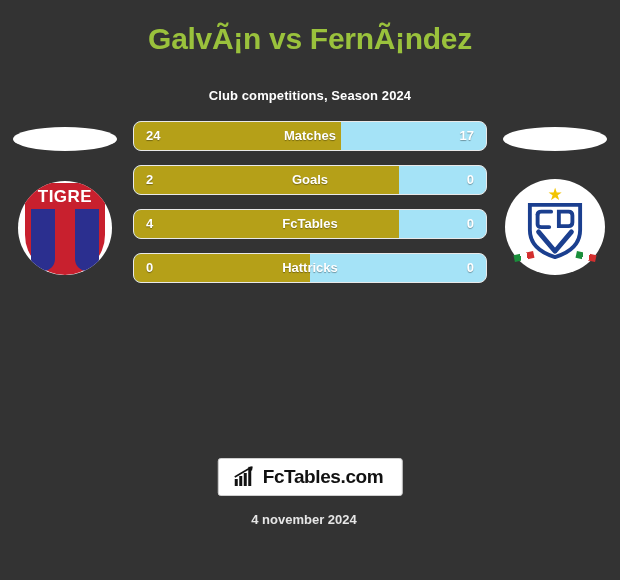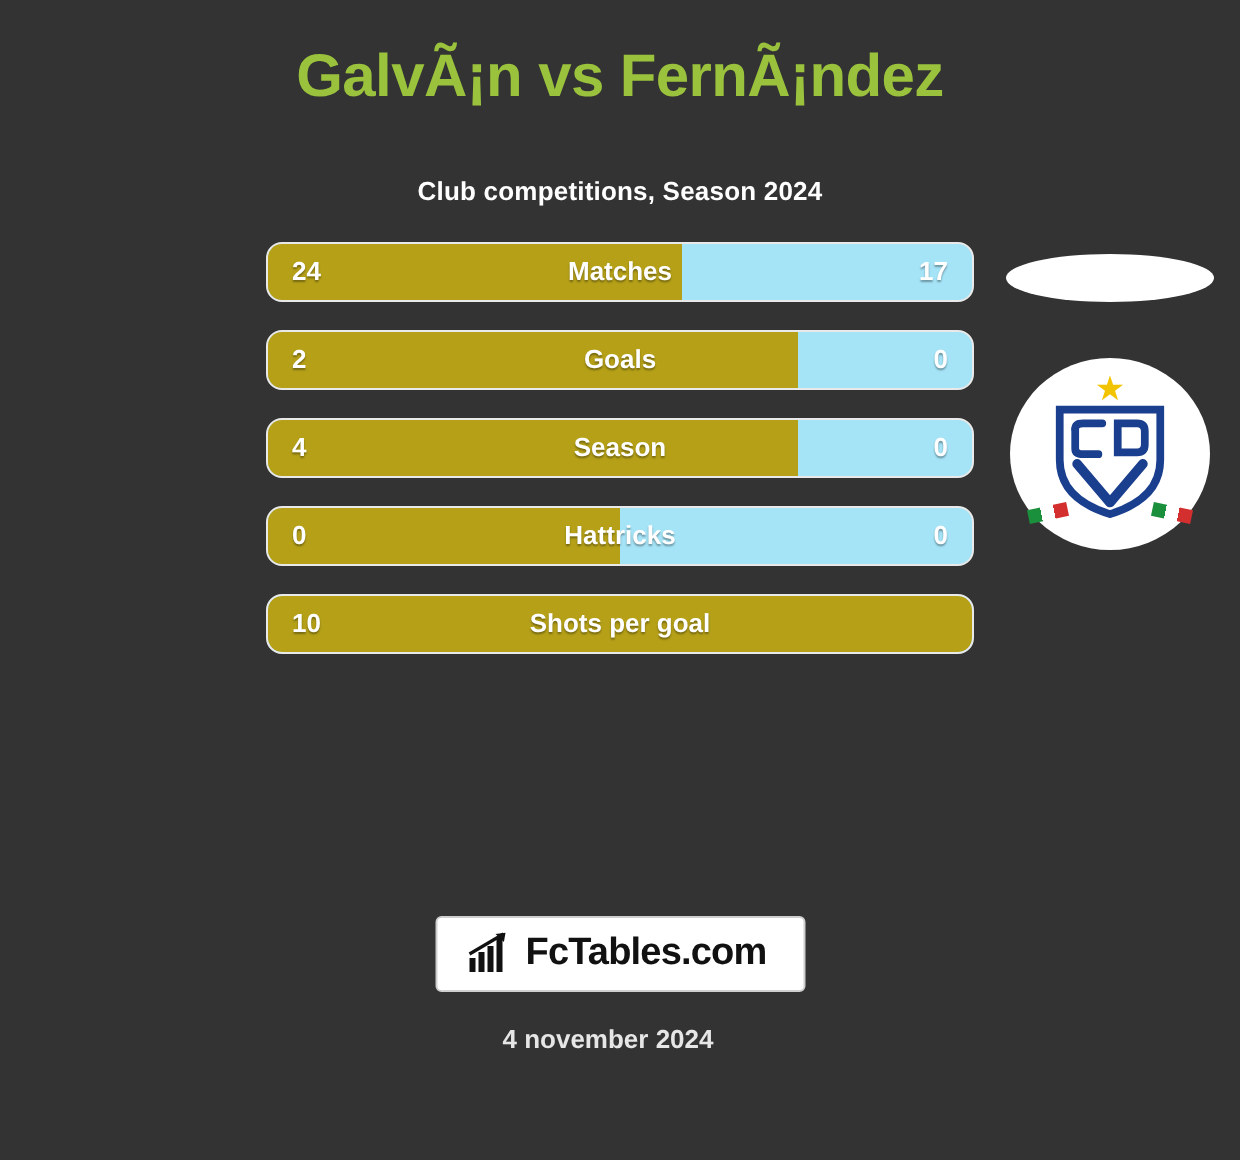--- a/index.html
+++ b/index.html
@@ -229,20 +229,30 @@
   }
 </style>
 </head>
 <body>
 
 <div class="title">GalvÃ¡n vs FernÃ¡ndez</div>
 <div class="subtitle">Club competitions, Season 2024</div>
 
 <div class="compare">
 
+  <div class="crest-col left">
+    <div class="shadow-ellipse"></div>
+    <div class="crest-tigre">
+      <div class="tigre-inner">
+        <div class="tigre-text">TIGRE</div>
+        <div class="tigre-stripe s1"></div>
+        <div class="tigre-stripe s2"></div>
+      </div>
+    </div>
+  </div>
 
   <div class="crest-col right">
     <div class="shadow-ellipse"></div>
     <div class="crest-velez">
       <div class="velez-star">★</div>
       <svg class="velez-shield" viewBox="0 0 60 60">
         <path d="M4 4 H56 V30 Q56 50 30 58 Q4 50 4 30 Z" fill="none" stroke="#1b3f8f" stroke-width="4"></path>
         <path d="M12 14 Q12 11 16 11 H26" fill="none" stroke="#1b3f8f" stroke-width="4" stroke-linecap="round"></path>
         <path d="M12 14 V24 Q12 27 16 27 H24" fill="none" stroke="#1b3f8f" stroke-width="4" stroke-linecap="round"></path>
         <path d="M34 11 H44 Q48 11 48 15 V22 Q48 26 44 26 H34 Z" fill="none" stroke="#1b3f8f" stroke-width="4"></path>
@@ -262,33 +272,28 @@
       </div>
       <div class="bar-row">
         <div class="bar-fill" style="width: 75.4%;"></div>
         <div class="bar-val left">2</div>
         <div class="bar-label">Goals</div>
         <div class="bar-val right">0</div>
       </div>
       <div class="bar-row">
         <div class="bar-fill" style="width: 75.4%;"></div>
         <div class="bar-val left">4</div>
-        <div class="bar-label">Season</div>
+        <div class="bar-label">FcTables</div>
         <div class="bar-val right">0</div>
       </div>
       <div class="bar-row">
         <div class="bar-fill" style="width: 50%;"></div>
         <div class="bar-val left">0</div>
         <div class="bar-label">Hattricks</div>
         <div class="bar-val right">0</div>
-      </div>
-      <div class="bar-row full">
-        <div class="bar-fill" style="width: 100%;"></div>
-        <div class="bar-val left">10</div>
-        <div class="bar-label">Shots per goal</div>
       </div>
     </div>
 </div>
 
 <div class="footer">
   <div class="brand">
     <svg width="24" height="22" viewBox="0 0 24 22">
       <path d="M2 20 L2 13 L5 13 L5 20 Z" fill="#111"></path>
       <path d="M6.5 20 L6.5 10 L9.5 10 L9.5 20 Z" fill="#111"></path>
       <path d="M11 20 L11 7 L14 7 L14 20 Z" fill="#111"></path>

